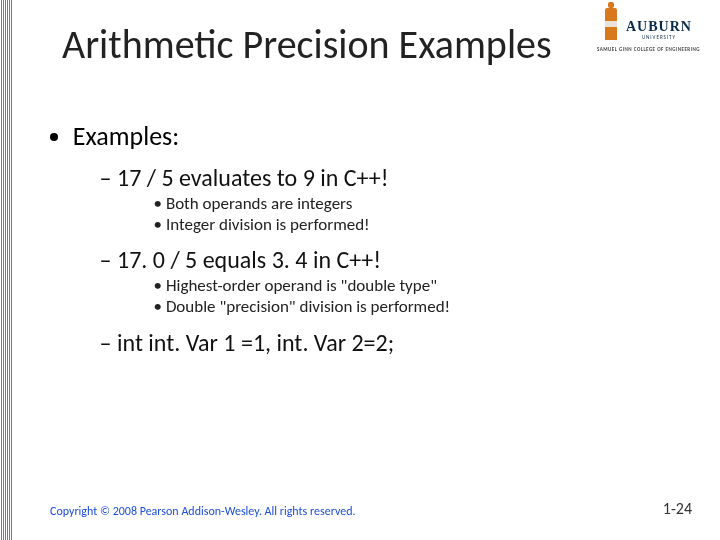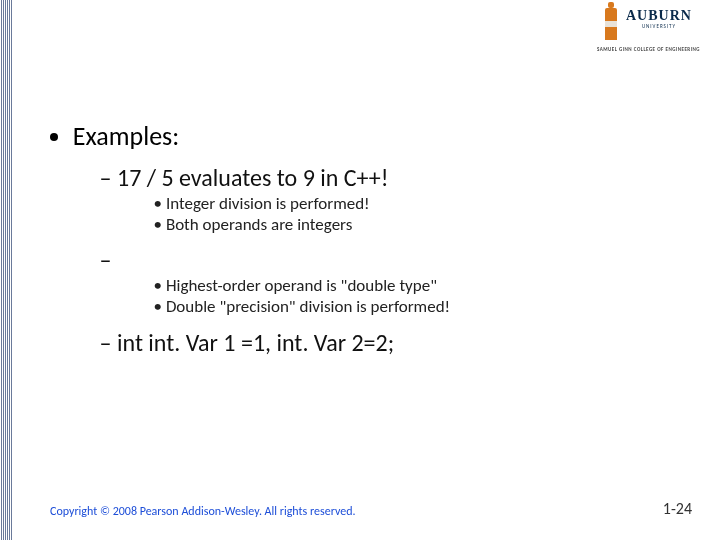--- a/index.html
+++ b/index.html
@@ -1,20 +1,20 @@
 <!DOCTYPE html>
 <html><head>
 <meta charset="utf-8">
 <style>
 html,body{margin:0;padding:0;width:720px;height:540px;font-family:Calibri,Arial,sans-serif;color:#000;background:#fff;position:relative}
 .edge{position:absolute;left:0;top:0;width:12px;height:540px;background:repeating-linear-gradient(90deg,#fff 0 1px,#6a7a9a 1px 2px)}
 .slide{position:absolute;left:12px;top:0;width:708px;height:540px}
 .title{font-size:40px;font-weight:400;color:#222;position:absolute;left:50px;top:20px}
 .logo{position:absolute;right:20px;top:8px;text-align:center}
-.logo-top{display:flex;gap:9px;justify-content:center}
+.logo-top{display:flex;align-items:flex-end;gap:9px;justify-content:center}
 .tower{display:inline-block;width:12px;height:32px;background:linear-gradient(#d8791e 0 40%,#e8e2d8 40% 60%,#d8791e 60%);border-radius:2px 2px 0 0;position:relative}
 .tower::before{content:"";position:absolute;left:3px;top:-6px;width:6px;height:6px;background:#d8791e;border-radius:2px}
 .au-text{font-family:Georgia,serif;font-size:14px;letter-spacing:1px;color:#0a2a4a;font-weight:700}
 .au-sub{font-size:5px;letter-spacing:1px;color:#0a2a4a;margin-top:-1px}
 .logo-bottom{font-size:5px;letter-spacing:0.5px;color:#4a4a4a;margin-top:6px;font-weight:700}
 .body{position:absolute;left:30px;top:120px;font-size:22px;line-height:1.25}
 ul{margin:0;padding-left:1.4em}
 .l1>li{font-size:26px;margin-bottom:4px;list-style:disc}
 .l2>li{font-size:24px;color:#111;list-style:none;margin-left:-0.4em;margin-bottom:2px}
 .l2>li::before{content:"– ";color:#111}
@@ -23,45 +23,47 @@
 .l2spacer>li{margin-top:10px}
 .footer-l{position:absolute;left:38px;bottom:22px;font-size:12px;color:#1d4ed8}
 .footer-r{position:absolute;right:28px;bottom:22px;font-size:16px;color:#333}
 </style>
 </head>
 <body>
 
 <div class="edge"></div>
 <div class="slide">
 
+  <div class="title">Arithmetic Precision Examples</div>
 
   <div class="logo">
     <div class="logo-top">
       <span class="tower"></span>
       <span>
         <div class="au-text">AUBURN</div>
         <div class="au-sub">UNIVERSITY</div>
       </span>
     </div>
     <div class="logo-bottom">SAMUEL GINN COLLEGE OF ENGINEERING</div>
   </div>
 
   <div class="body">
     <ul class="l1">
       <li>
         <span>Examples:</span>
         <ul class="l2 l2spacer">
           <li>
             <span>17 / 5  evaluates to 9 in C++!</span>
             <ul class="l3">
+              <li>Both operands are integers</li>
               <li>Integer division is performed!</li>
-              <li>Both operands are integers</li>
             </ul>
           </li>
           <li>
+            <span>17. 0 / 5 equals 3. 4 in C++!</span>
             <ul class="l3">
               <li>Highest-order operand is "double type"</li>
               <li>Double "precision" division is performed!</li>
             </ul>
           </li>
           <li>
             <span>int int. Var 1 =1, int. Var 2=2;</span><br>
           </li>
         </ul>
       </li>

